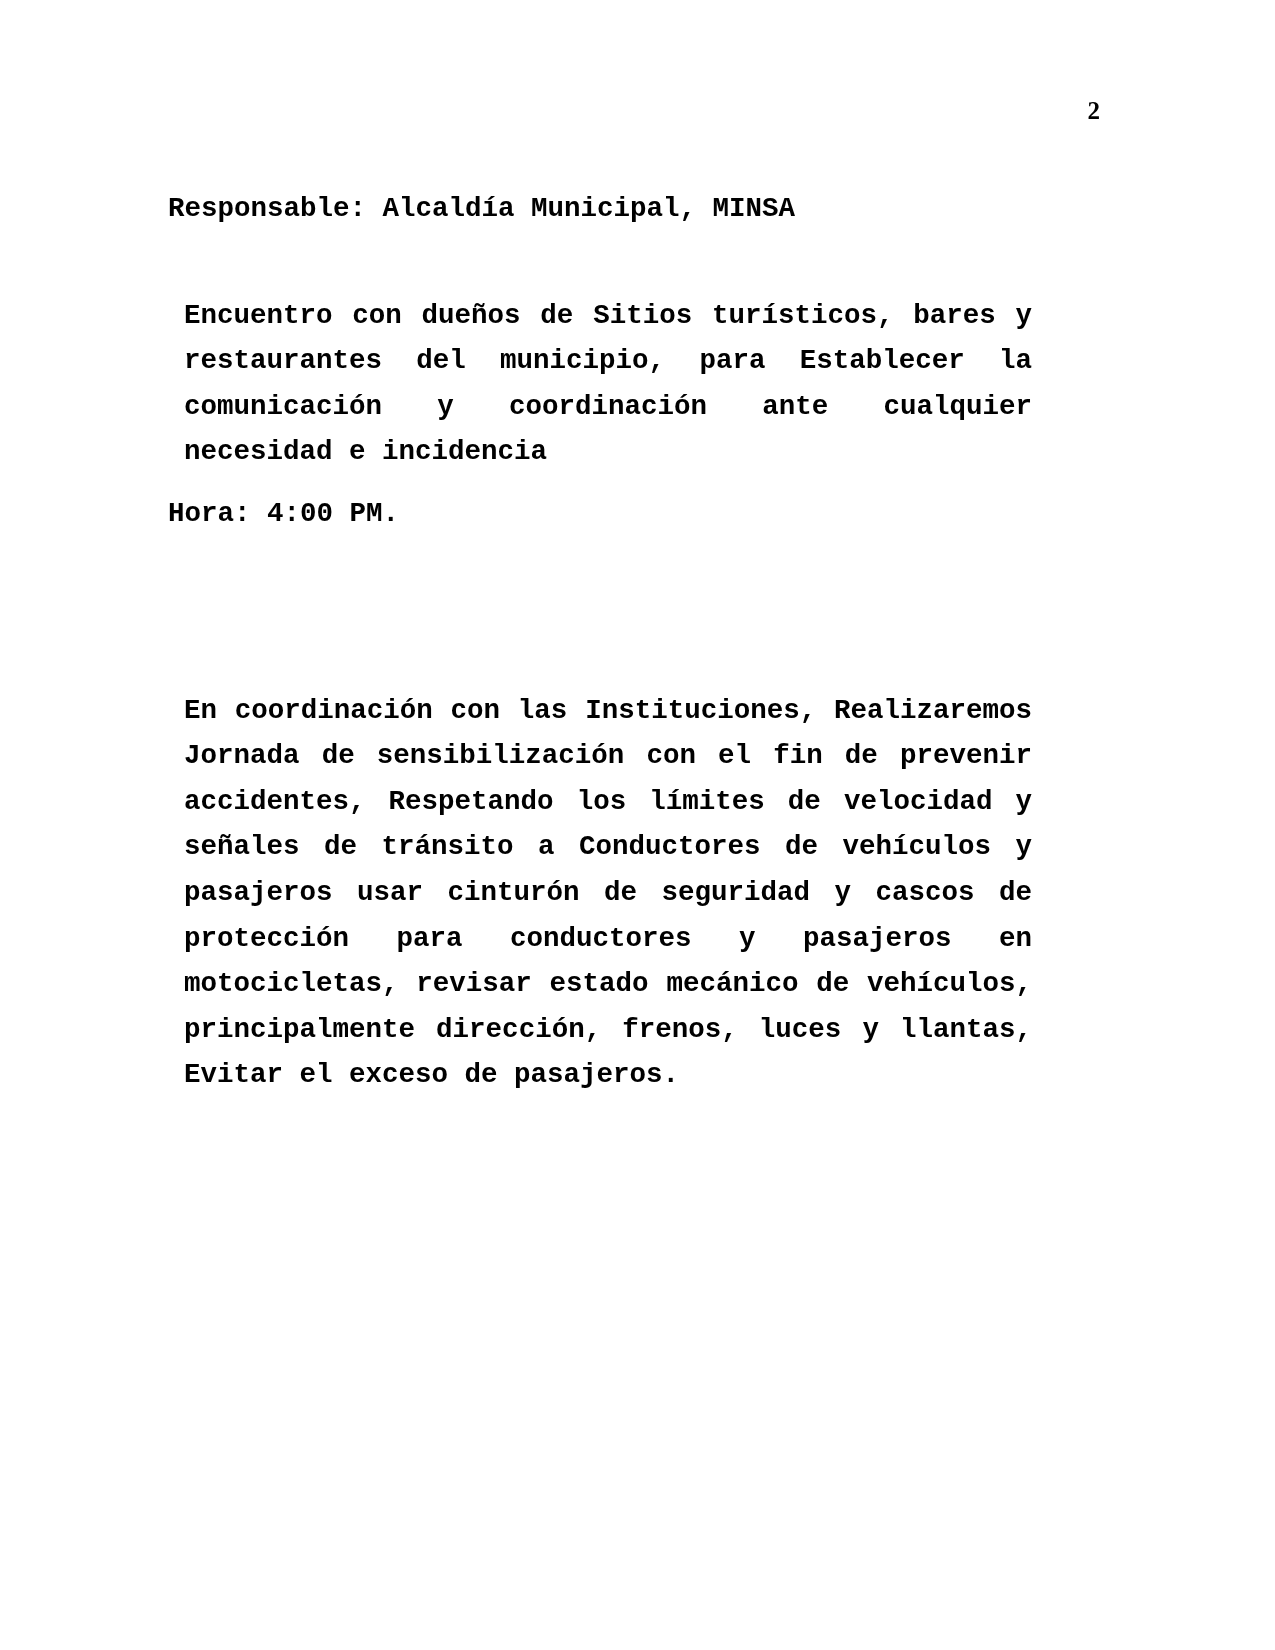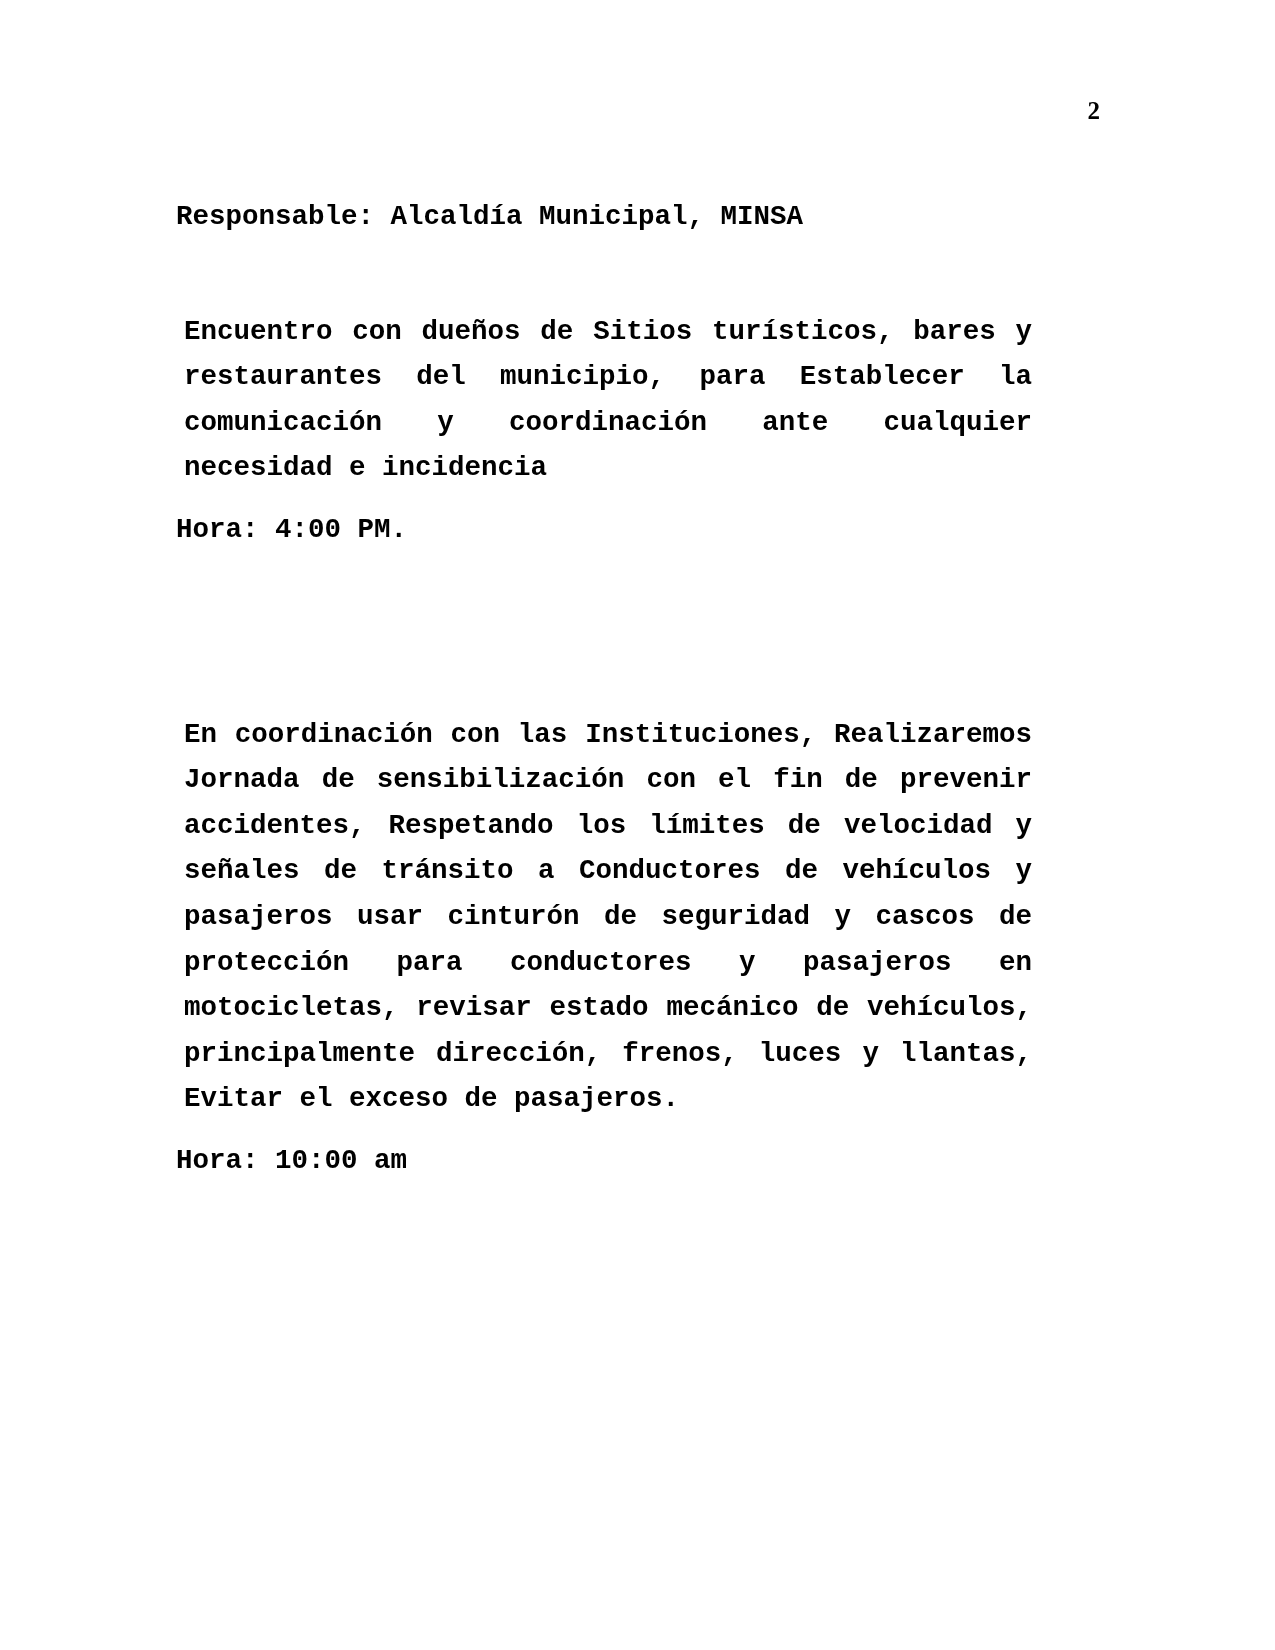--- a/index.html
+++ b/index.html
@@ -58,21 +58,21 @@
     white-space: normal;
   }
 
   
   .line {
     font-family: "Liberation Mono", "DejaVu Sans Mono", monospace;
     font-weight: bold;
     font-size: 27.5px;
     line-height: 45.6px;
     text-align: left;
-    margin: 8px;
+    margin: 0;
     white-space: pre;
   }
 
   
   .gap-sm { height: 45px; }
   .gap-lg { height: 135px; }
 
   
   .para { text-align-last: left; }
 </style>
@@ -92,18 +92,17 @@
     <p class="para">Encuentro con dueños de Sitios turísticos, bares y restaurantes del municipio, para Establecer la comunicación y coordinación ante cualquier necesidad e incidencia</p>
 
     <p class="line">Hora: 4:00 PM.</p>
 
 
 
     <div class="gap-lg"></div>
 
     <p class="para">En coordinación con las Instituciones, Realizaremos Jornada de sensibilización con el fin de prevenir accidentes, Respetando los límites de velocidad y señales de tránsito a Conductores de vehículos y pasajeros usar cinturón de seguridad y cascos de protección para conductores y pasajeros en motocicletas, revisar estado mecánico de vehículos, principalmente dirección, frenos, luces y llantas, Evitar el exceso de pasajeros.</p>
 
-    <p class="line">Hora: 10:00 am</p>
 
 
 
   </div>
 </div>
 
 </body></html>

